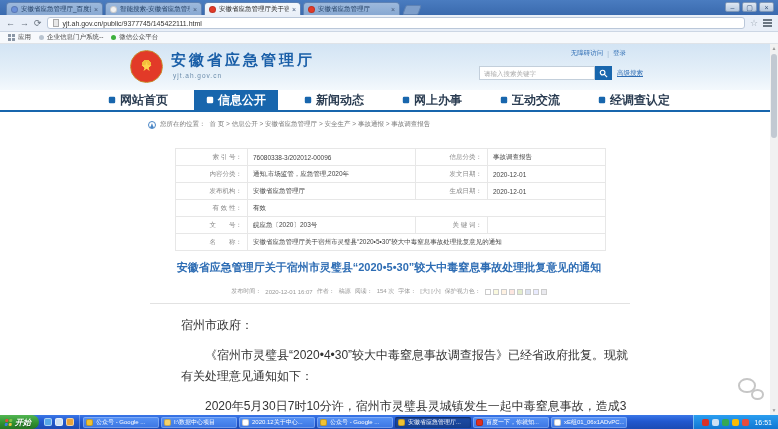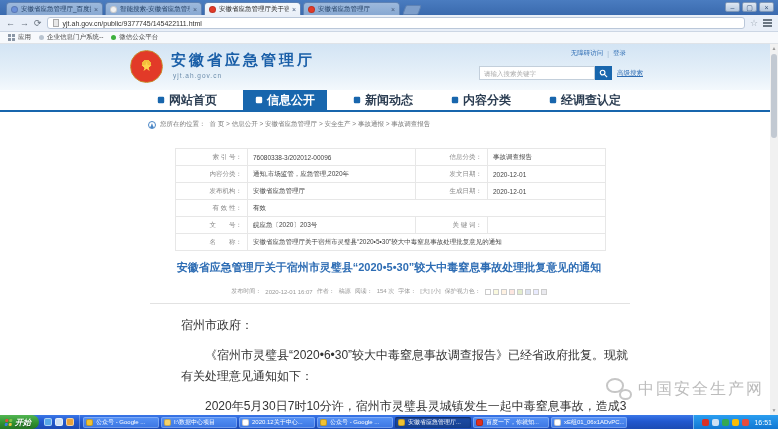--- a/index.html
+++ b/index.html
@@ -241,28 +241,36 @@
 
         <div class="nav-item">
           <span class="nav-ico">
             <svg width="8" height="8" viewBox="0 0 10 10">
               <rect x="1" y="1" width="8" height="8" rx="1.5" fill="currentColor"></rect>
             </svg>
           </span>
           <span>新闻动态</span>
         </div>
 
-
         <div class="nav-item">
           <span class="nav-ico">
             <svg width="8" height="8" viewBox="0 0 10 10">
               <rect x="1" y="1" width="8" height="8" rx="1.5" fill="currentColor"></rect>
             </svg>
           </span>
-          <span>内容分类</span>
+          <span>网上办事</span>
+        </div>
+
+        <div class="nav-item">
+          <span class="nav-ico">
+            <svg width="8" height="8" viewBox="0 0 10 10">
+              <rect x="1" y="1" width="8" height="8" rx="1.5" fill="currentColor"></rect>
+            </svg>
+          </span>
+          <span>互动交流</span>
         </div>
 
         <div class="nav-item">
           <span class="nav-ico">
             <svg width="8" height="8" viewBox="0 0 10 10">
               <rect x="1" y="1" width="8" height="8" rx="1.5" fill="currentColor"></rect>
             </svg>
           </span>
           <span>经调查认定</span>
         </div>
@@ -360,33 +368,32 @@
 
       </span>
     </div>
 
     <div class="divider"></div>
 
     <div class="art-body">
 
         <p>宿州市政府：</p>
 
-        <p>《宿州市灵璧县“2020•6•30”较大中毒窒息事故调查报告》已经省政府批复。现就有关处理意见通知如下：</p>
+        <p>《宿州市灵璧县“2020•4•30”较大中毒窒息事故调查报告》已经省政府批复。现就有关处理意见通知如下：</p>
 
 
         <p>2020年5月30日7时10分许，宿州市灵璧县灵城镇发生一起中毒窒息事故，造成3人死亡。经调查认定，宿州市灵璧县“2020•5•30”较大中毒窒息事故是一起生产安全责任事故。</p>
 
     </div>
 
     <div class="watermark">
       <span class="wm-ico">
           <span class="b1"></span>
           <span class="b2"></span>
         </span>
-      <span class="wm-text">中国安全生产网</span>
     </div>
 
     <div class="pg-scrollbar">
       <span class="pg-scroll-arrow" style="top:0">▲</span>
       <span class="pg-scroll-thumb"></span>
       <span class="pg-scroll-arrow" style="bottom:0">▼</span>
     </div>
   </div>
 
   <div class="taskbar">

